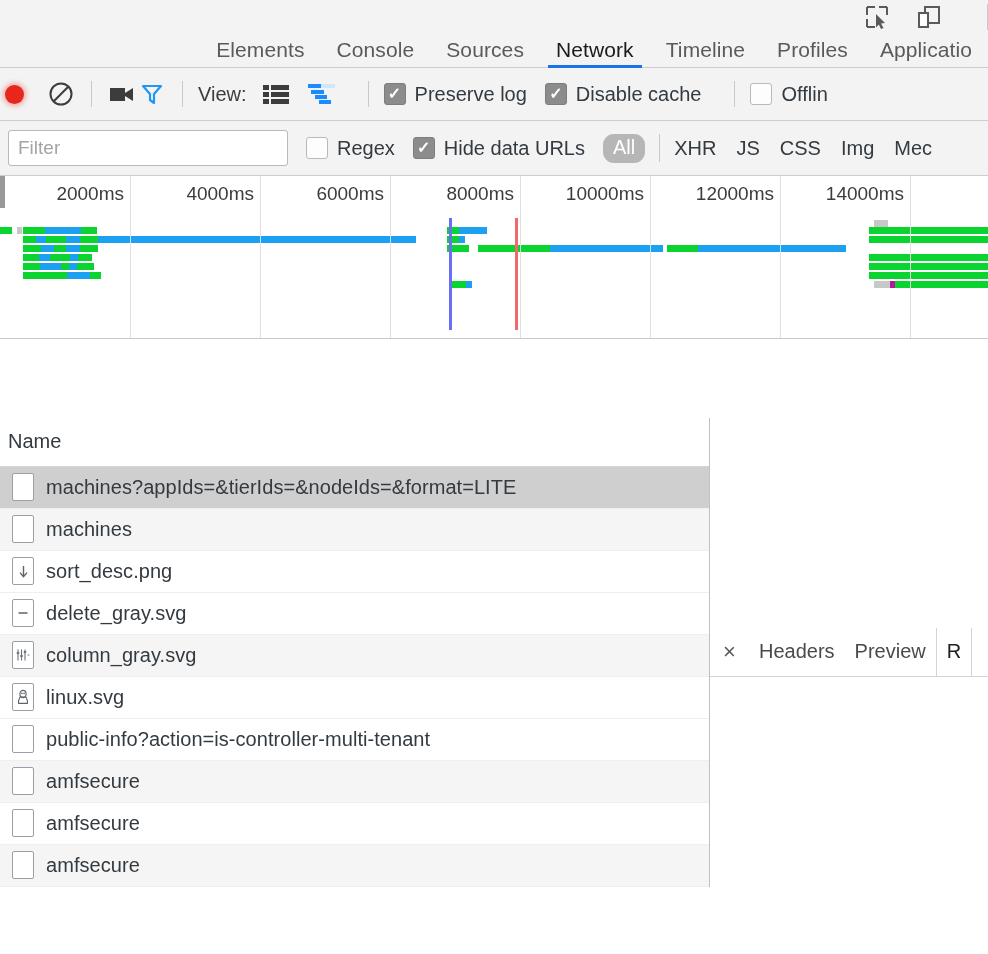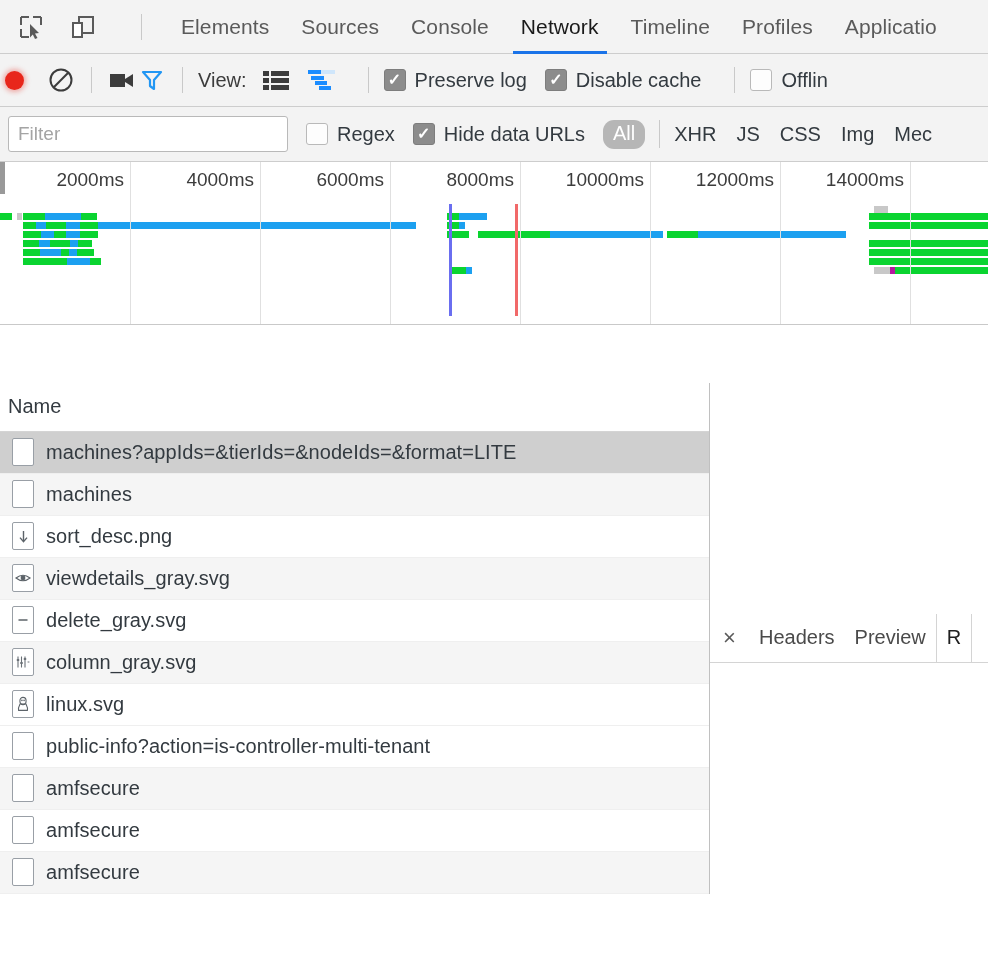--- a/index.html
+++ b/index.html
@@ -19,26 +19,27 @@
     position: relative;
     width: 988px;
     height: 954px;
     overflow: hidden;
     background: #fff;
   }
 
   
   .tabbar {
     position: relative;
-    height: 54px;
+    height: 68px;
     background: #f3f3f3;
     border-bottom: 1px solid #cdcdcd;
     display: flex;
     align-items: flex-end;
     box-sizing: border-box;
+    flex-direction: column;
   }
   .tb-icons {
     display: flex;
     align-items: center;
     padding-left: 16px;
     gap: 22px;
     height: 100%;
   }
   .tb-icon {
     width: 30px;
@@ -441,22 +442,22 @@
       <div class="tb-icon">
         <svg width="26" height="26" viewBox="0 0 26 26">
           <rect x="9" y="3" width="14" height="16" fill="none" stroke="#5a5a5a" stroke-width="2"></rect>
           <rect x="3" y="9" width="9" height="14" fill="#ffffff" stroke="#5a5a5a" stroke-width="2"></rect>
         </svg>
       </div>
       <div class="tb-sep"></div>
     </div>
     <div class="tabs">
       <div class="tab">Elements</div>
+      <div class="tab">Console</div>
       <div class="tab">Sources</div>
-      <div class="tab">Console</div>
       <div class="tab selected">Network</div>
       <div class="tab">Timeline</div>
       <div class="tab">Profiles</div>
       <div class="tab">Applicatio</div>
     </div>
   </div>
 
   <div class="ctlbar">
     <div class="record-btn">
       <div class="record-dot"></div>
@@ -632,29 +633,20 @@
           </div>
           <div class="req-row odd">
             <span class="rowicon">
               <svg width="13" height="15" viewBox="0 0 13 15">
                 <line x1="6.5" y1="2" x2="6.5" y2="12" stroke="#5c6369" stroke-width="1.4"></line>
                 <path d="M3 8.6 L6.5 12.6 L10 8.6" fill="none" stroke="#5c6369" stroke-width="1.4"></path>
               </svg>
             </span>
             <span class="rowname">sort_desc.png</span>
           </div>
-          <div class="req-row even">
-            <span class="rowicon">
-              <svg width="16" height="12" viewBox="0 0 16 12">
-                <path d="M1 6 Q8 0.5 15 6 Q8 11.5 1 6 Z" fill="none" stroke="#5c6369" stroke-width="1.2"></path>
-                <circle cx="8" cy="6" r="2.4" fill="#5c6369"></circle>
-              </svg>
-            </span>
-            <span class="rowname">viewdetails_gray.svg</span>
-          </div>
           <div class="req-row odd">
             <span class="rowicon">
               <svg width="14" height="10" viewBox="0 0 14 10">
                 <line x1="2.5" y1="5" x2="11.5" y2="5" stroke="#5c6369" stroke-width="1.4"></line>
               </svg>
             </span>
             <span class="rowname">delete_gray.svg</span>
           </div>
           <div class="req-row even">
             <span class="rowicon">

